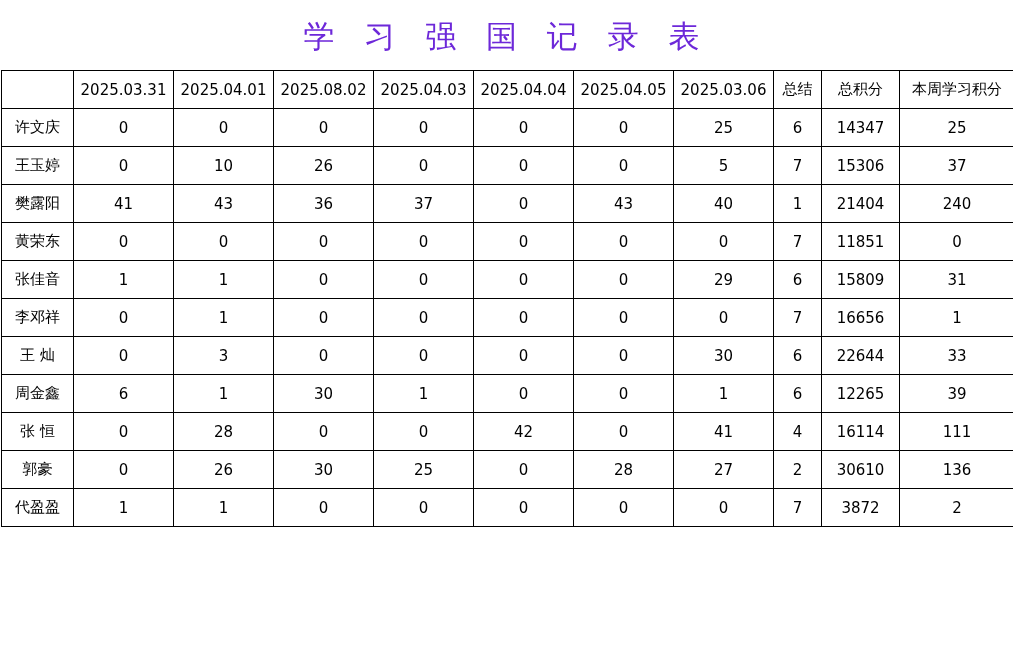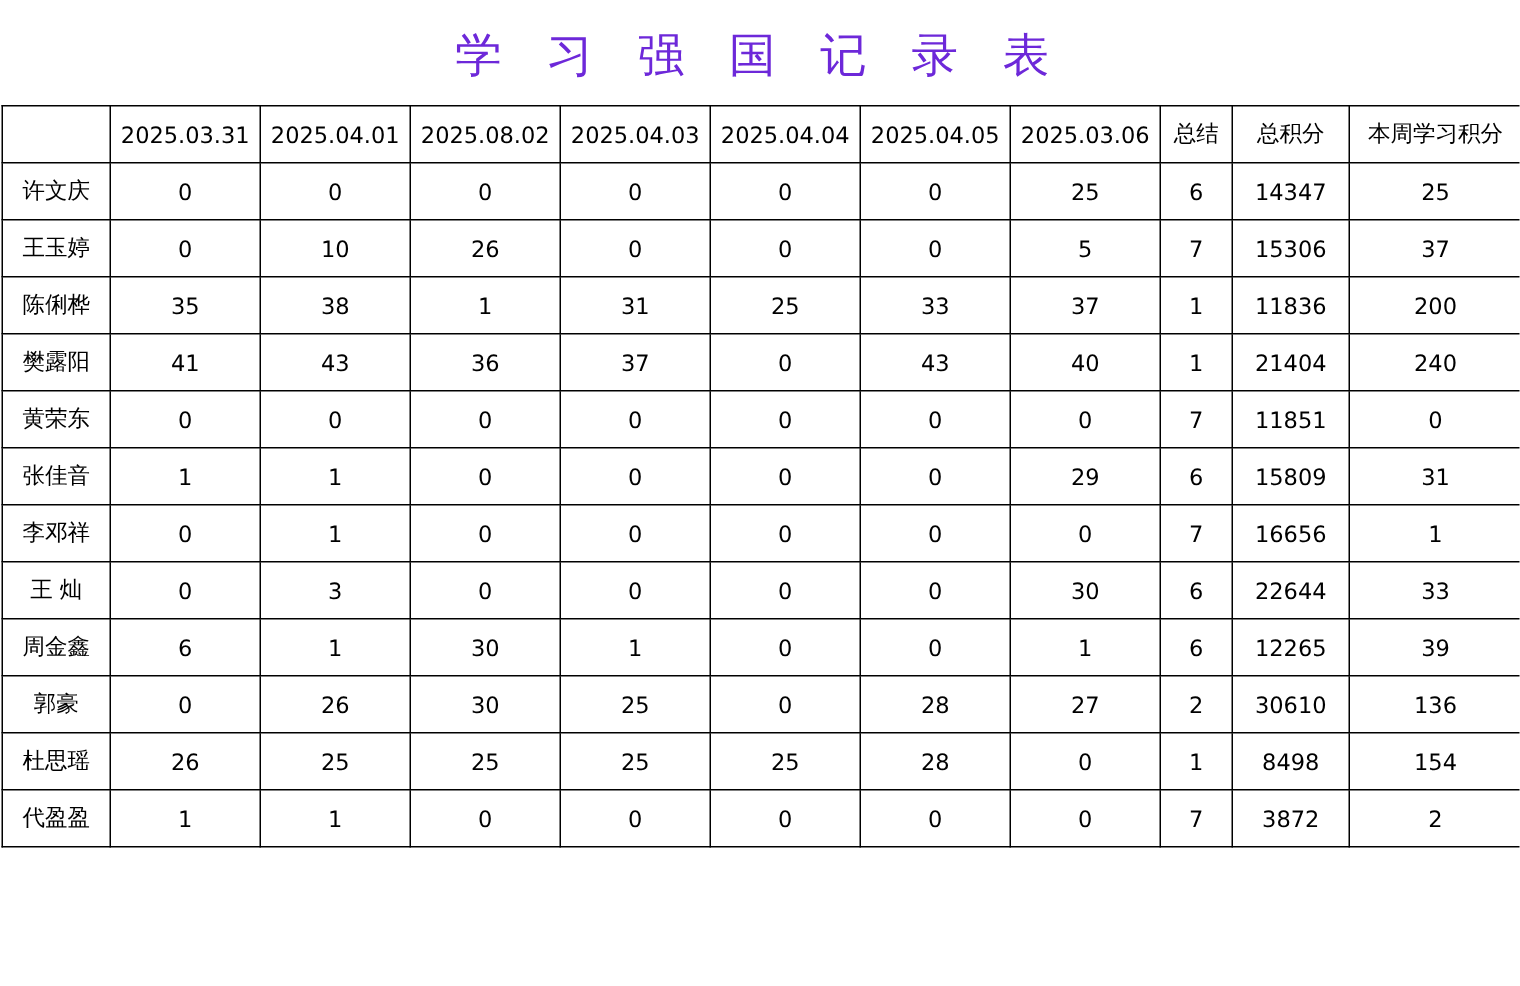--- a/index.html
+++ b/index.html
@@ -144,33 +144,20 @@
           <td class="zero">26</td>
           <td class="zero">0</td>
           <td class="zero">0</td>
           <td class="zero">0</td>
           <td class="zero">5</td>
           <td class="sum">7</td>
           <td class="total">15306</td>
           <td class="week">37</td>
         </tr>
         <tr>
-          <td class="name">陈俐桦</td>
-          <td class="val">35</td>
-          <td class="val">38</td>
-          <td class="zero">1</td>
-          <td class="val">31</td>
-          <td class="val">25</td>
-          <td class="val">33</td>
-          <td class="val">37</td>
-          <td class="sum">1</td>
-          <td class="total">11836</td>
-          <td class="week">200</td>
-        </tr>
-        <tr>
           <td class="name">樊露阳</td>
           <td class="val">41</td>
           <td class="val">43</td>
           <td class="val">36</td>
           <td class="val">37</td>
           <td class="zero">0</td>
           <td class="val">43</td>
           <td class="val">40</td>
           <td class="sum">1</td>
           <td class="total">21404</td>
@@ -235,46 +222,46 @@
           <td class="val">30</td>
           <td class="zero">1</td>
           <td class="zero">0</td>
           <td class="zero">0</td>
           <td class="zero">1</td>
           <td class="sum">6</td>
           <td class="total">12265</td>
           <td class="week">39</td>
         </tr>
         <tr>
+          <td class="name">张 恒</td>
+          <td class="zero">0</td>
+          <td class="val">28</td>
+          <td class="zero">0</td>
+          <td class="zero">0</td>
+          <td class="val">42</td>
+          <td class="zero">0</td>
+          <td class="val">41</td>
+          <td class="sum">4</td>
+          <td class="total">16114</td>
+          <td class="week">111</td>
+        </tr>
+        <tr>
           <td class="name">郭豪</td>
           <td class="zero">0</td>
           <td class="val">26</td>
           <td class="val">30</td>
           <td class="val">25</td>
           <td class="zero">0</td>
           <td class="val">28</td>
           <td class="val">27</td>
           <td class="sum">2</td>
           <td class="total">30610</td>
           <td class="week">136</td>
         </tr>
         <tr>
-          <td class="name">杜思瑶</td>
-          <td class="val">26</td>
-          <td class="val">25</td>
-          <td class="val">25</td>
-          <td class="val">25</td>
-          <td class="val">25</td>
-          <td class="val">28</td>
-          <td class="zero">0</td>
-          <td class="sum">1</td>
-          <td class="total">8498</td>
-          <td class="week">154</td>
-        </tr>
-        <tr>
           <td class="name">代盈盈</td>
           <td class="zero">1</td>
           <td class="zero">1</td>
           <td class="zero">0</td>
           <td class="zero">0</td>
           <td class="zero">0</td>
           <td class="zero">0</td>
           <td class="zero">0</td>
           <td class="sum">7</td>
           <td class="total">3872</td>

